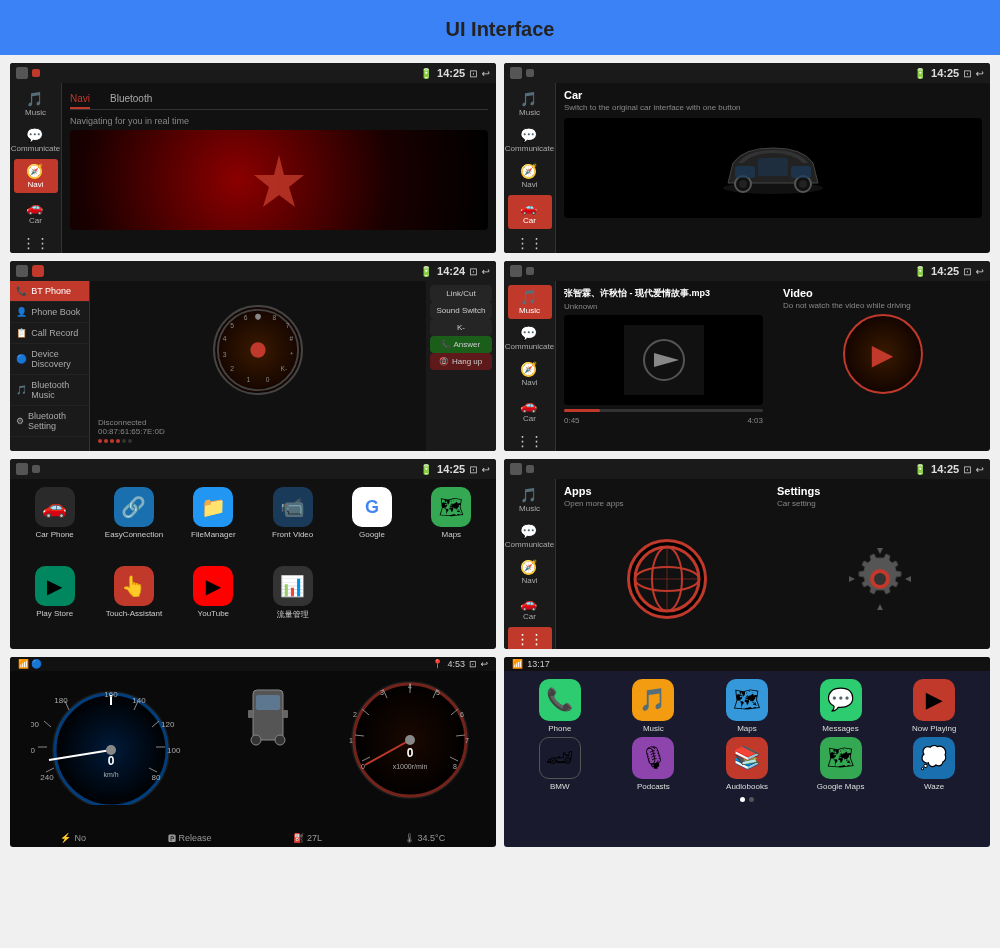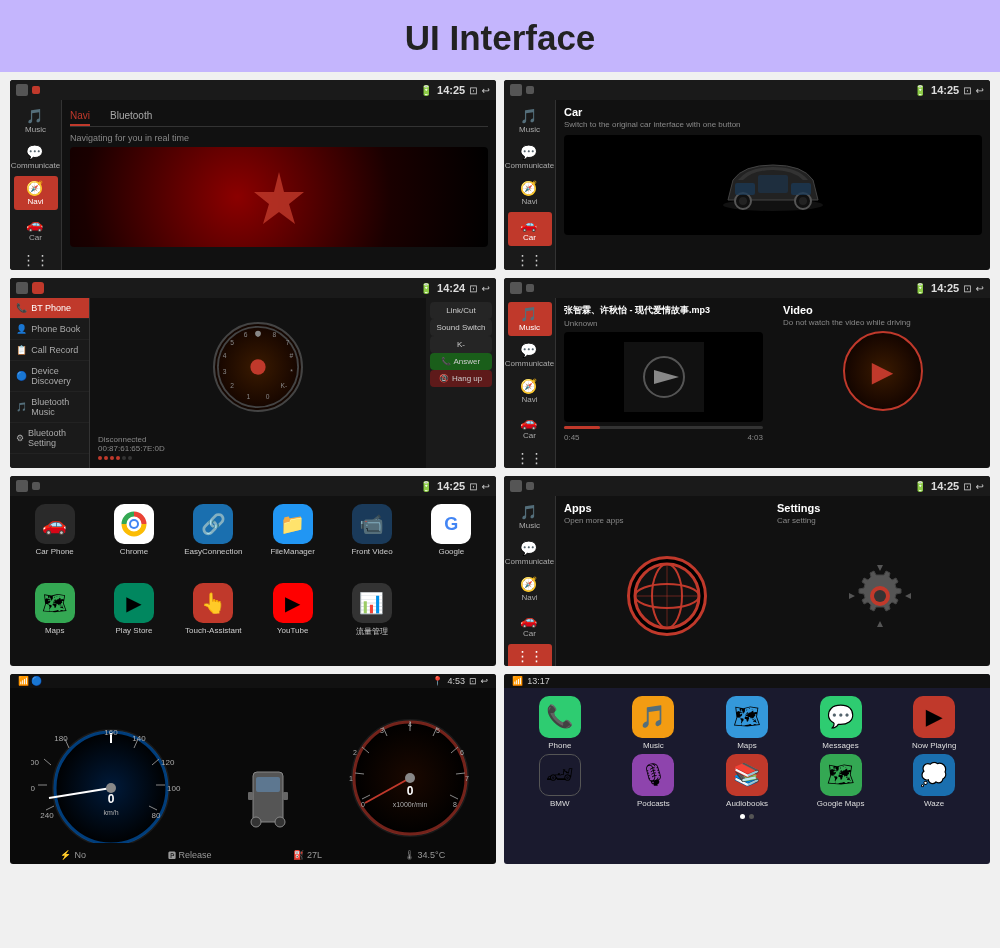--- a/index.html
+++ b/index.html
@@ -6,24 +6,24 @@
     body {
       background: #f0f0f0;
       font-family: Arial, sans-serif;
       width: 1000px;
       min-height: 948px;
     }
 
     .page-title {
       text-align: center;
       padding: 18px 0 14px;
-      font-size: 35px;
+      font-size: 20px;
       font-weight: bold;
       color: #222;
-      background: #c4b5fd;
+      background: #3b82f6;
     }
 
     .grid {
       display: grid;
       grid-template-columns: 1fr 1fr;
       gap: 8px;
       padding: 8px 10px 10px;
     }
 
     .screen {
@@ -252,21 +252,21 @@
       display: flex;
       justify-content: space-between;
       padding: 2px 8px;
       background: #111;
       font-size: 9px;
       color: #ccc;
     }
     .dash-main {
       flex: 1;
       display: flex;
-      align-items: flex-end;
+      align-items: flex-start;
       justify-content: space-around;
       padding: 4px;
       gap: 13px;
     }
     .speedometer {
       width: 160px;
       height: 130px;
       position: relative;
       display: flex;
       align-items: center;
@@ -639,33 +639,20 @@
         <span class="status-time">14:25</span>
         <span>⊡</span>
         <span>↩</span>
       </div>
     </div>
     <div class="apps-grid">
 
       <div class="app-item">
         <div class="app-icon" style="background:#2a2a2a;">🚗</div>
         <span class="app-label">Car Phone</span>
-      </div>
-      <div class="app-item">
-        <div class="app-icon" style="background:#fff;">
-          <svg width="28" height="28" viewBox="0 0 28 28">
-            <circle cx="14" cy="14" r="13" fill="#fff"></circle>
-            <path d="M14,4 A10,10 0 0,1 24,14" fill="none" stroke="#EA4335" stroke-width="5"></path>
-            <path d="M24,14 A10,10 0 0,1 4,14" fill="none" stroke="#FBBC05" stroke-width="5"></path>
-            <path d="M4,14 A10,10 0 0,1 14,4" fill="none" stroke="#34A853" stroke-width="5"></path>
-            <circle cx="14" cy="14" r="5" fill="#4285F4"></circle>
-            <circle cx="14" cy="14" r="3" fill="#fff"></circle>
-          </svg>
-        </div>
-        <span class="app-label">Chrome</span>
       </div>
       <div class="app-item">
         <div class="app-icon" style="background:#1a6faf;">🔗</div>
         <span class="app-label">EasyConnection</span>
       </div>
       <div class="app-item">
         <div class="app-icon" style="background:#2196F3;">📁</div>
         <span class="app-label">FileManager</span>
       </div>
       <div class="app-item">

